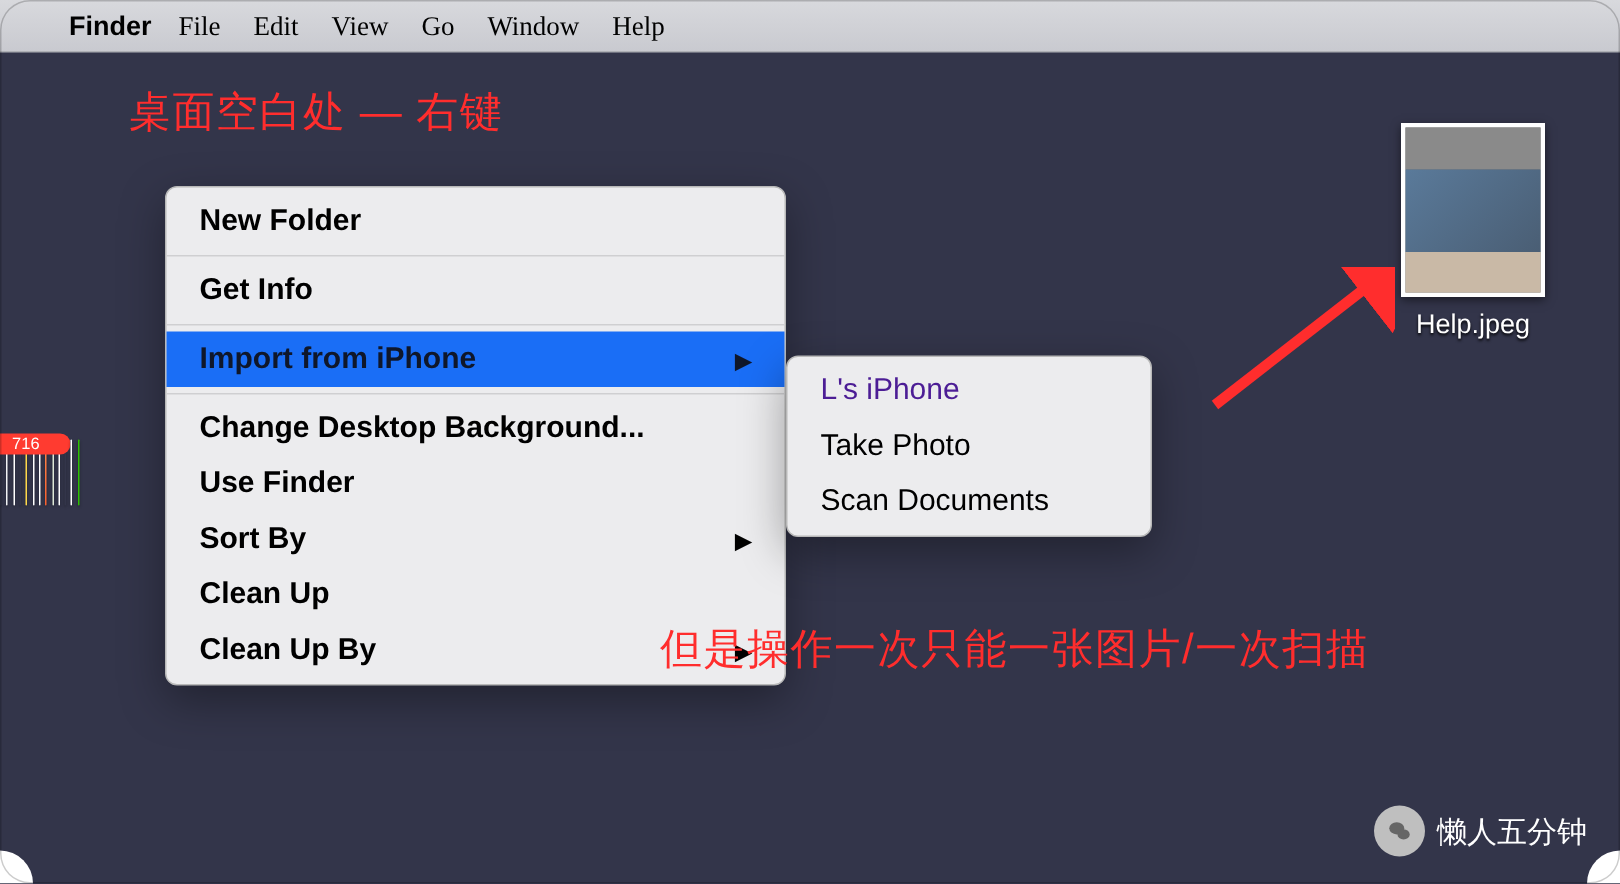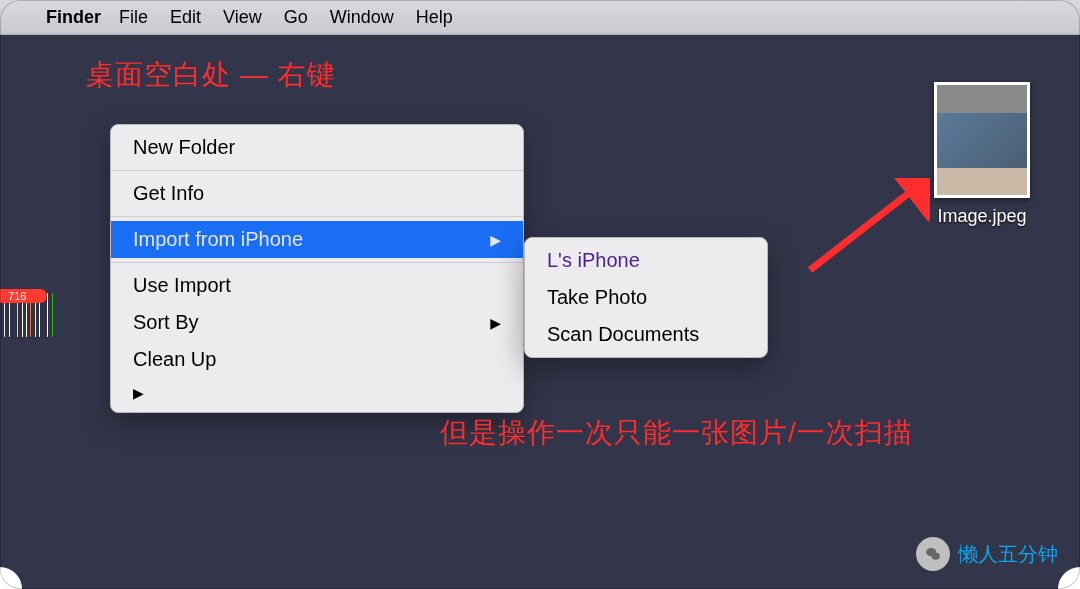--- a/index.html
+++ b/index.html
@@ -2,51 +2,51 @@
 <html><head>
 <meta charset="utf-8">
 <style>
   html,body{margin:0;padding:0;width:1080px;height:589px;overflow:hidden;font-family:-apple-system,"Helvetica Neue",Arial,sans-serif;}
   body{background:#33354a;position:relative;}
 
   
   .menubar{position:absolute;top:0;left:0;right:0;height:34px;background:linear-gradient(#d8d9dd,#c9cad0);display:flex;align-items:center;font-size:18px;color:#000;padding-left:26px;border-bottom:1px solid #aeb0b5;}
   .menubar .apple{font-size:20px;margin:0 12px 0 8px;}
   .menubar .app{font-weight:700;margin-right:18px;}
-  .menubar .mitem{margin-right:22px;cursor:default;}
+  .menubar .mitem{margin-right:22px;cursor:default;font-family:Liberation Serif, serif;}
 
   
   .dock{position:absolute;left:0;top:42px;bottom:4px;width:52px;display:flex;flex-direction:row;align-items:center;gap:4px;padding-top:2px;}
   .dock-tile{width:44px;height:44px;border-radius:10px;box-shadow:0 1px 2px rgba(0,0,0,.4);position:relative;}
   .dock-tile svg{position:absolute;inset:0;}
 
   
   .desk-icon{position:absolute;top:82px;right:42px;width:112px;text-align:center;color:#fff;}
   .desk-icon .thumb{width:90px;height:110px;margin:0 auto 8px;border:3px solid #fff;background:#6d6d6d;box-shadow:0 2px 6px rgba(0,0,0,.5);display:flex;flex-direction:column;}
   .desk-icon .name{color:#fff;font-size:18px;text-shadow:0 1px 2px #000;}
 
   
   .ctx{position:absolute;background:#ececee;border:1px solid #b8b8b8;border-radius:8px;box-shadow:0 10px 30px rgba(0,0,0,.35);font-size:20px;color:#000;padding:4px 0;}
   .ctx .row{padding:7px 22px;display:flex;align-items:center;justify-content:space-between;white-space:nowrap;cursor:default;}
   .ctx .row .arrow{font-size:14px;}
   .ctx .sep{height:1px;background:#cfcfd1;margin:4px 0;}
-  .ctx .row.sel{background:#1a6ef6;color:#e5e5e5;}
+  .ctx .row.sel{background:#1a6ef6;color:#0f172a;}
   .ctx .row.dis{color:#4c1d95;}
 
-  .ctx.main{top:124px;left:110px;width:412px;}
+  .ctx.main{top:124px;left:110px;width:412px;font-weight:bold;}
   .ctx.sub{top:237px;left:524px;width:242px;}
 
   
   .anno{position:absolute;color:#ff2d2d;font-size:28px;font-weight:500;letter-spacing:1px;}
   .anno.top{top:56px;left:86px;text-align:right;}
   .anno.mid{top:414px;left:440px;}
   .arrow-svg{position:absolute;top:178px;left:800px;width:130px;height:100px;}
 
   
-  .wm{position:absolute;right:22px;bottom:18px;display:flex;align-items:center;gap:8px;color:#0ea5e9;font-size:20px;}
+  .wm{position:absolute;right:22px;bottom:18px;display:flex;align-items:center;gap:8px;color:#ffffff;font-size:20px;}
   .wm .bub{width:34px;height:34px;border-radius:50%;background:#bfbfbf;display:flex;align-items:center;justify-content:center;color:#333;font-size:18px;}
 
   
   body:after{content:"";position:absolute;inset:0;border-radius:20px;pointer-events:none;box-shadow:inset 0 0 0 1px rgba(0,0,0,.2);}
   .corner{position:absolute;width:22px;height:22px;background:#fff;}
   .corner.tl{top:0;left:0;border-bottom-right-radius:22px;}
   .corner.tr{top:0;right:0;border-bottom-left-radius:22px;}
   .corner.bl{bottom:0;left:0;border-top-right-radius:22px;}
   .corner.br{bottom:0;right:0;border-top-left-radius:22px;}
 </style>
@@ -176,48 +176,52 @@
       </svg>
   </div>
 </div>
 
 <div class="desk-icon">
   <div class="thumb">
     <div style="flex:1;background:#8a8a8a"></div>
     <div style="flex:2;background:linear-gradient(135deg,#5a7a9a,#4a5e74)"></div>
     <div style="flex:1;background:#c9b9a6"></div>
   </div>
-  <div class="name">Image.jpeg</div>
+  <div class="name">Help.jpeg</div>
 </div>
 
 <div class="ctx main">
   <div class="row">
       <span>New Folder</span>
     </div>
   <div class="sep"></div>
   <div class="row">
       <span>Get Info</span>
     </div>
   <div class="sep"></div>
   <div class="row sel">
     <span>Import from iPhone</span>
     <span class="arrow">▶</span>
   </div>
   <div class="sep"></div>
   <div class="row">
-      <span>Use Import</span>
+      <span>Change Desktop Background...</span>
+    </div>
+  <div class="row">
+      <span>Use Finder</span>
     </div>
   <div class="row">
     <span>Sort By</span>
     <span class="arrow" style="color:#000">▶</span>
   </div>
   <div class="row">
       <span>Clean Up</span>
     </div>
   <div class="row">
+    <span>Clean Up By</span>
     <span class="arrow" style="color:#000">▶</span>
   </div>
 </div>
 
 <div class="ctx sub">
   <div class="row dis">
       <span>L's iPhone</span>
     </div>
   <div class="row">
       <span>Take Photo</span>

